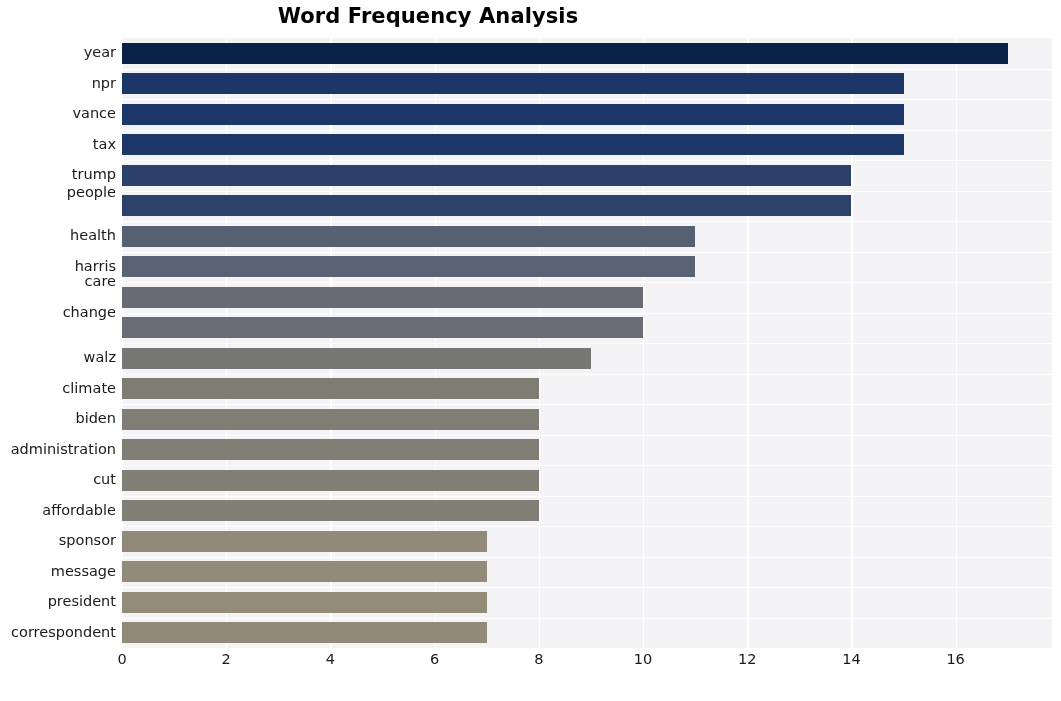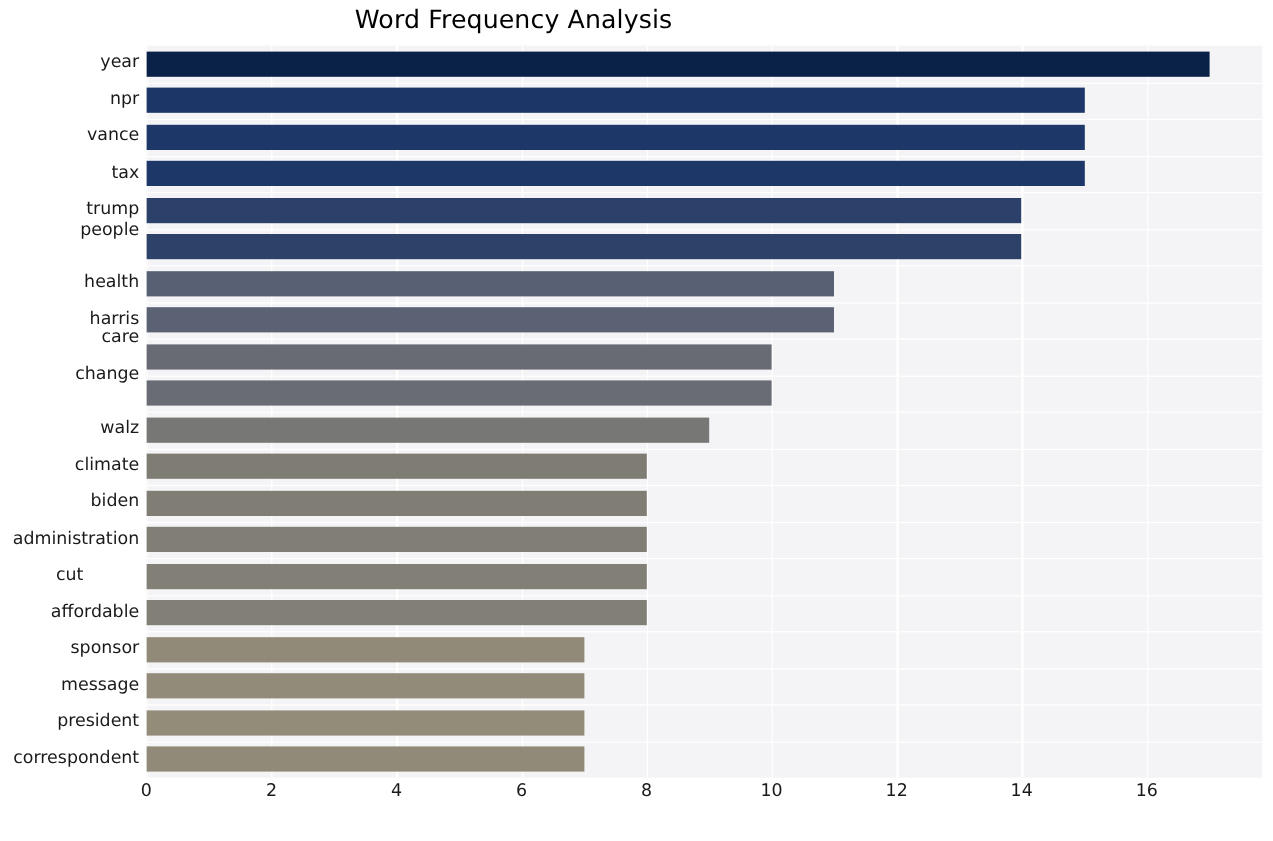--- a/index.html
+++ b/index.html
@@ -23,21 +23,21 @@
   }
 
   
   #chart-title {
     position: absolute;
     left: 0;
     top: 4px;
     width: 856px;
     text-align: center;
     font-size: 21px;
-    font-weight: normal;
+    font-weight: bold;
     color: #000000;
     letter-spacing: 0.1px;
     white-space: nowrap;
   }
 
   
   #plot-area {
     position: absolute;
     left: 122px;
     top: 38px;
@@ -195,21 +195,21 @@
       <div class="ytick" style="top: 129.25px;">trump</div>
       <div class="ytick" style="top: 147px; padding-left: 12px;">people</div>
       <div class="ytick" style="top: 190.25px;">health</div>
       <div class="ytick" style="top: 220.75px;">harris</div>
       <div class="ytick" style="top: 236px;">care</div>
       <div class="ytick" style="top: 267px;">change</div>
       <div class="ytick" style="top: 312.25px;">walz</div>
       <div class="ytick" style="top: 342.75px;">climate</div>
       <div class="ytick" style="top: 373.25px;">biden</div>
       <div class="ytick" style="top: 403.75px;">administration</div>
-      <div class="ytick" style="top: 434.25px; text-align: center;">cut</div>
+      <div class="ytick" style="top: 434.25px;">cut</div>
       <div class="ytick" style="top: 464.75px;">affordable</div>
       <div class="ytick" style="top: 495.25px;">sponsor</div>
       <div class="ytick" style="top: 525.75px;">message</div>
       <div class="ytick" style="top: 556.25px;">president</div>
       <div class="ytick" style="top: 586.75px;">correspondent</div>
     </div>
   <div id="xtick-layer">
       <div class="xtick" style="left: 122px;">0</div>
       <div class="xtick" style="left: 226.202px;">2</div>
       <div class="xtick" style="left: 330.403px;">4</div>

